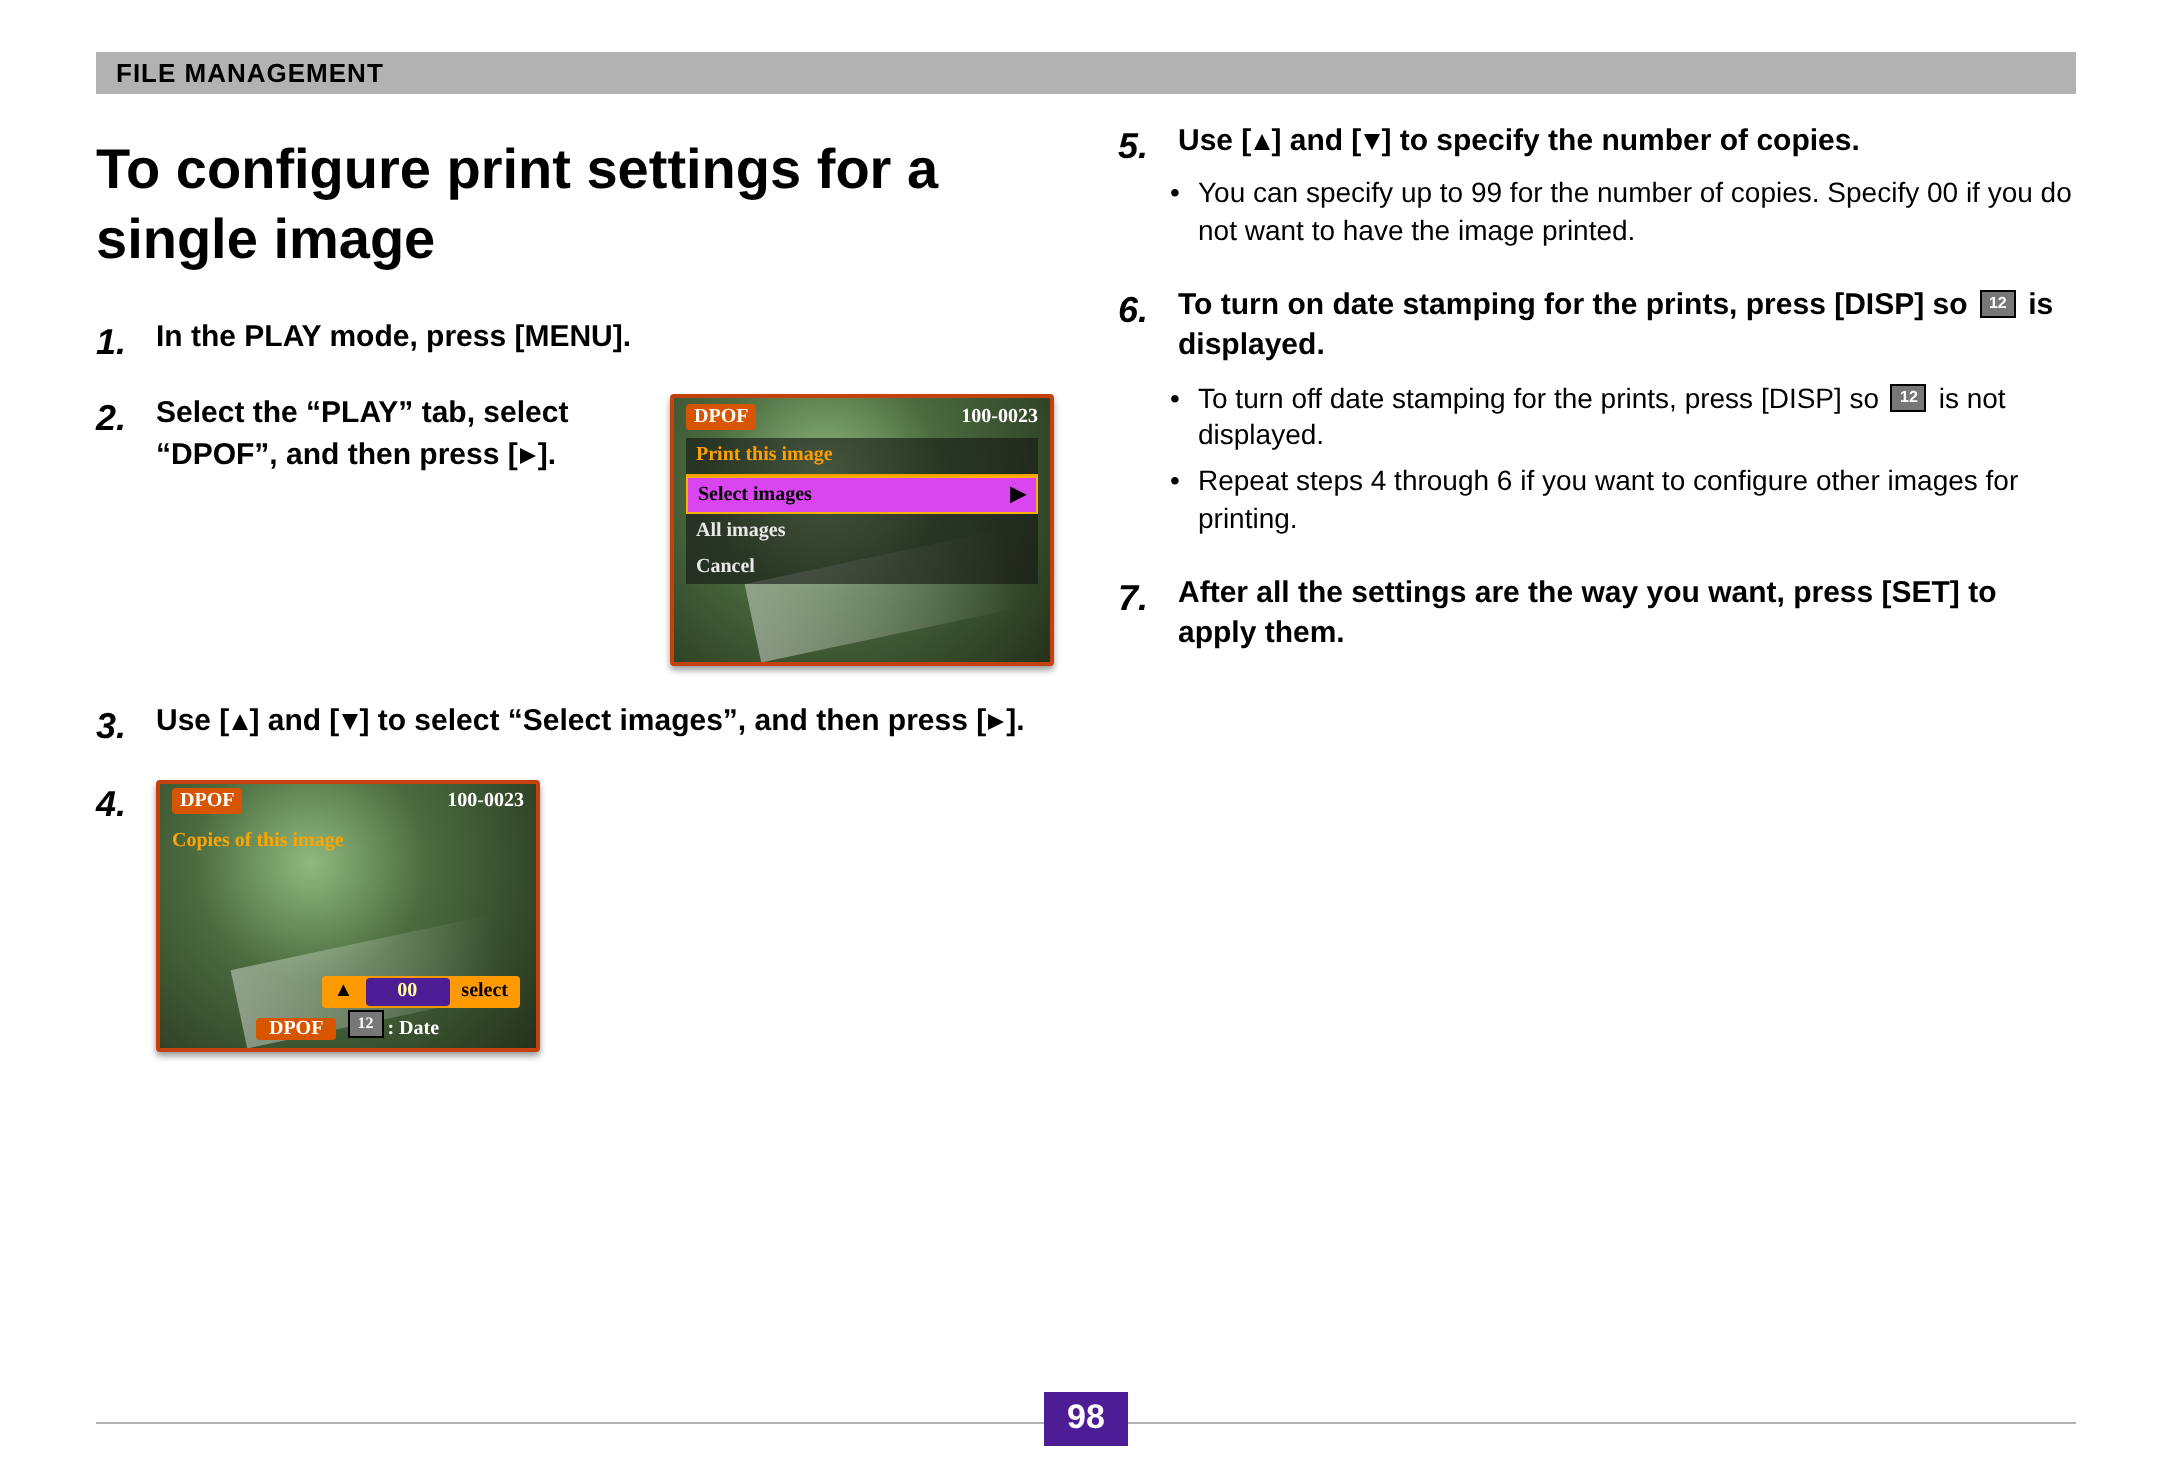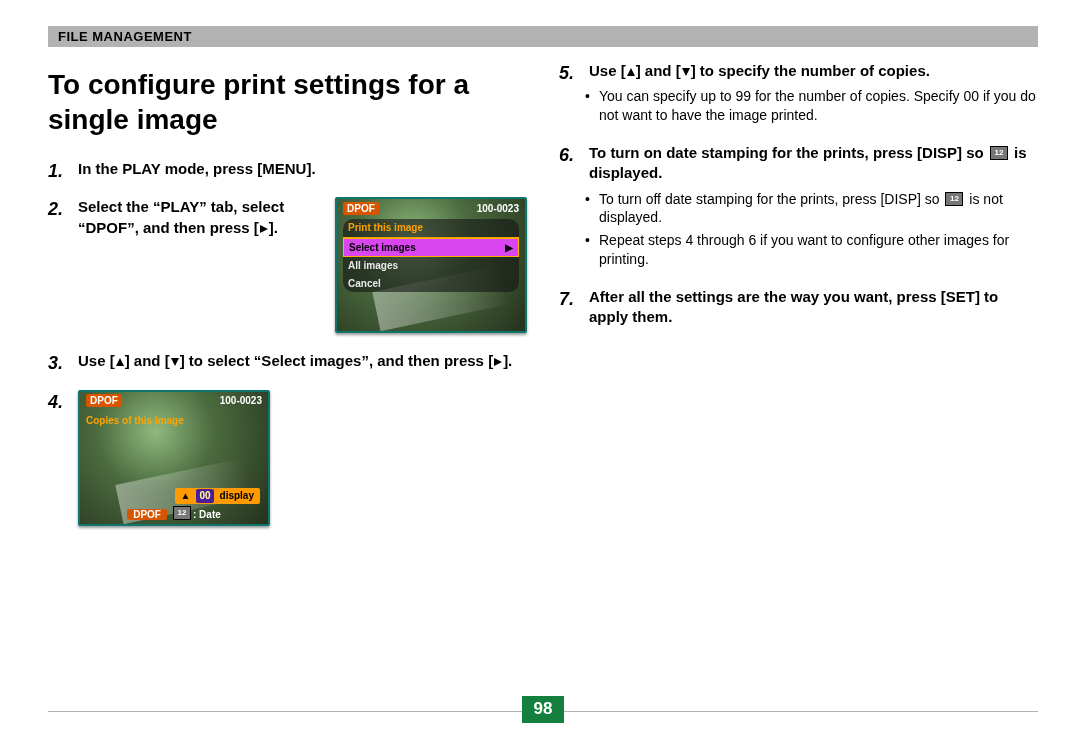--- a/index.html
+++ b/index.html
@@ -35,45 +35,45 @@
   .date-icon {
     display:inline-block; width:16px; height:12px; border:1px solid #000;
     position:relative; vertical-align:-2px; margin:0 2px;
     background:#777;
   }
   .date-icon::after {
     content:"12"; color:#fff; position:absolute; left:0; top:0; right:0; bottom:0;
     font-size:8px; text-align:center; line-height:12px; font-weight:bold;
   }
   .page-foot { text-align:center; margin-top:10px; }
-  .page-foot .pn { display:inline-block; background:#15803d; color:#fff; padding:3px 12px 4px 12px; font-size:17px; font-weight:bold; }
+  .page-foot .pn { display:inline-block; background:#4c1d95; color:#fff; padding:3px 12px 4px 12px; font-size:17px; font-weight:bold; }
   .foot-line { border-top:1px solid #b2b2b2; margin-top:-12px; }
 
   
-  .camscr { width:188px; height:132px; border:2px solid #0f766e; border-radius:2px;
+  .camscr { width:188px; height:132px; border:2px solid #c2410c; border-radius:2px;
     background:#2f4a28; box-shadow:0 2px 3px rgba(0,0,0,.4); position:relative; overflow:hidden;
-    font-family:Liberation Sans, sans-serif; }
+    font-family:Liberation Serif, serif; }
   .camscr .bgimg { position:absolute; inset:0;
     background:radial-gradient(circle at 40% 30%,#8fb97e 0%,#4b6b3f 40%,#24311c 100%); }
   .camscr .bgflow { position:absolute; left:20%; top:60%; width:70%; height:30%;
     background:linear-gradient(90deg,rgba(255,255,255,.4),rgba(255,255,255,0)); transform:rotate(-12deg);}
   .camscr .top { position:absolute; top:0; left:0; right:0; height:18px;
     display:flex; justify-content:space-between; align-items:center; padding:0 6px;
     color:#fff; font-size:10px; }
   .camscr .dpof { background:#d85500; color:#fff; border-radius:2px; padding:0 4px; font-size:10px; }
   .camscr .panel { position:absolute; left:6px; right:6px; top:20px;
-    background:rgba(20,20,20,0.6); border-radius:10px; overflow:hidden; }
+    background:rgba(20,20,20,0.6); border-radius:0; overflow:hidden; }
   .camscr .ptit { color:#ffa000; font-size:10px; padding:2px 5px; border-bottom:1px solid #ffa000;}
   .camscr .row { color:#e8e8e8; font-size:10px; padding:2px 5px; display:flex; justify-content:space-between; align-items:center; }
   .camscr .row.sel { background:#d946ef; color:#000; border:1px solid #ffb000;align-items:flex-end; }
   .camscr .row .arr { font-size:10px; }
   .camscr2 .maintxt { position:absolute; color:#ffa500; font-size:10px; left:6px; top:22px; }
   .camscr2 .copies { position:absolute; bottom:20px; right:8px; background:#ff9a00; color:#000;
     font-size:10px; padding:1px 6px; border-radius:2px; display:flex; align-items:center; gap:6px;}
-  .camscr2 .copies .n { background:#4c1d95; color:#ffffa0; padding:0 3px; border-radius:2px; }
+  .camscr2 .copies .n { background:#4c1d95; color:#ffffa0; padding:0 16px; border-radius:2px; }
   .camscr2 .disp { position:absolute; bottom:2px; left:6px; right:6px; text-align:center;
     font-size:10px; color:#fff; }
   .camscr2 .disp .d { background:#d85500; color:#fff; padding:0 6px; border-radius:2px; margin-right:4px;}
 </style>
 </head>
 <body>
 
 <div class="header-bar">File Management</div>
 
 <div class="cols">
@@ -125,21 +125,21 @@
             <div class="bgimg"></div>
               <div class="bgflow"></div>
             <div class="top">
               <span class="dpof">DPOF</span>
               <span>100-0023</span>
             </div>
             <div class="maintxt">Copies of this image</div>
             <div class="copies">
               <span>▲</span>
               <span class="n">00</span>
-              <span>display</span>
+              <span>select</span>
             </div>
             <div class="disp">
               <span class="d">DPOF</span><span class="date-icon"></span><span>: Date</span>
             </div>
           </div>
         </div>
       </li>
     </ol>
   </div>
 

